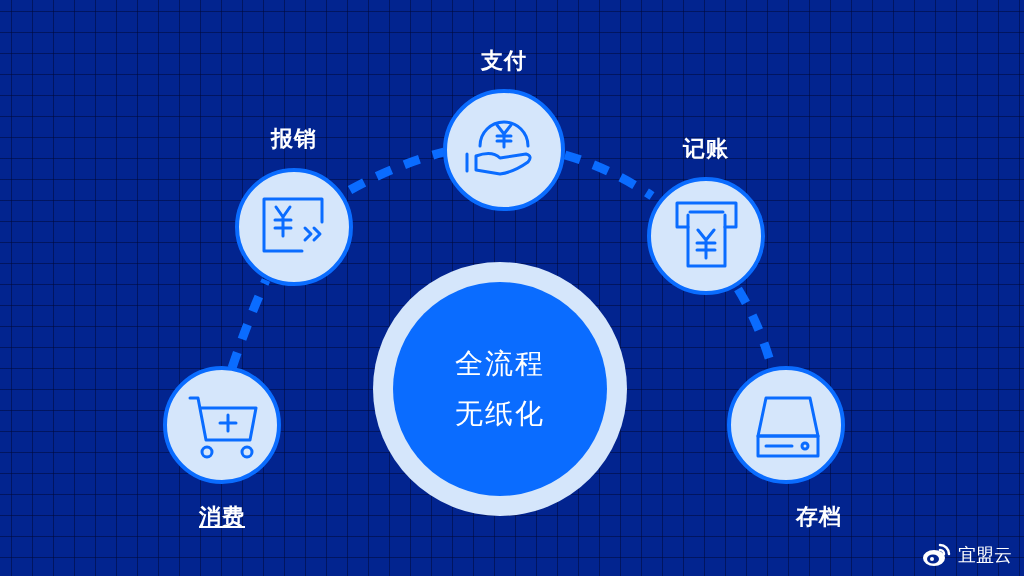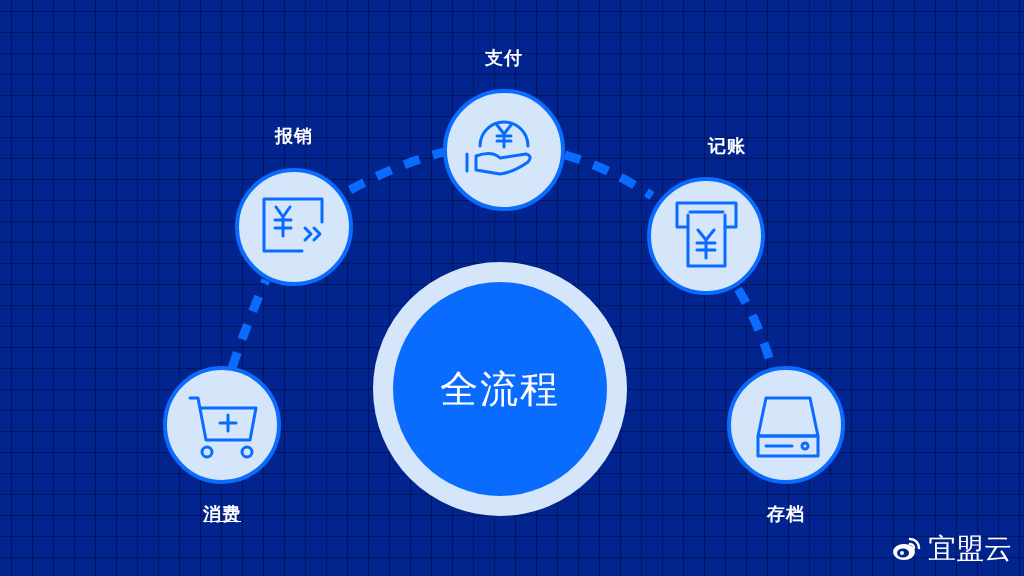--- a/index.html
+++ b/index.html
@@ -8,29 +8,29 @@
     background-color: #02248f;
     background-image:
       linear-gradient(to right, rgba(0,10,60,0.55) 1px, transparent 1px),
       linear-gradient(to bottom, rgba(0,10,60,0.55) 1px, transparent 1px);
     background-size: 21px 21px;
     background-position: 11px 11px;
     font-family: "DejaVu Sans", sans-serif;
   }
   #diagram { position: absolute; left: 0; top: 0; }
   .label {
-    position: absolute; color: #ffffff; font-size: 18px; font-weight: bold;
+    position: absolute; color: #ffffff; font-size: 22px; font-weight: bold;
     transform: translateX(-50%); white-space: nowrap; letter-spacing: 1px;
   }
   .center-text {
     position: absolute; left: 500px; top: 389px; transform: translate(-50%, -50%);
-    color: #ffffff; font-size: 38px; line-height: 50px; text-align: center; letter-spacing: 2px;
+    color: #ffffff; font-size: 28px; line-height: 50px; text-align: center; letter-spacing: 2px;
   }
   .watermark {
-    position: absolute; right: 12px; bottom: 8px; color: #ffffff; font-size: 28px;
+    position: absolute; right: 12px; bottom: 8px; color: #ffffff; font-size: 18px;
     display: flex; align-items: center; gap: 6px;
   }
 </style>
 </head>
 <body>
 
 <svg id="diagram" width="1024" height="576" viewBox="0 0 1024 576">
 
   <g fill="none" stroke="#0a6cff" stroke-width="9" stroke-dasharray="16 14">
     <path d="M232,368 Q248,320 266,280"></path>
@@ -90,25 +90,26 @@
       <rect x="758" y="436" width="60" height="20"></rect>
       <path d="M766,446 L792,446"></path>
       <circle cx="805" cy="446" r="3"></circle>
     </g>
   </g>
 </svg>
 
 <div class="label" style="left:222px; top:502px;text-decoration:underline;">消费</div>
 <div class="label" style="left:294px; top:124px;font-family:Liberation Mono, monospace;">报销</div>
 <div class="label" style="left:504px; top:46px;">支付</div>
-<div class="label" style="left:706px; top:134px;padding-left:42px;">记账</div>
-<div class="label" style="left:786px; top:502px;">存档</div>
+<div class="label" style="left:706px; top:134px;">记账</div>
+<div class="label" style="left:819px; top:502px;">存档</div>
 
 <div class="center-text">
   <div>全流程</div>
+  <div>无纸化</div>
 </div>
 
 <div class="watermark">
   <svg width="30" height="26" viewBox="0 0 30 26">
     <ellipse cx="12" cy="16" rx="11" ry="8" fill="#ffffff"></ellipse>
     <ellipse cx="11" cy="17" rx="6" ry="4.5" fill="#02248f"></ellipse>
     <circle cx="10" cy="17" r="2" fill="#ffffff"></circle>
     <path d="M18,3 A9,9 0 0 1 27,12" fill="none" stroke="#ffffff" stroke-width="2.5" stroke-linecap="round"></path>
     <path d="M18,8 A4,4 0 0 1 22,12" fill="none" stroke="#ffffff" stroke-width="2.5" stroke-linecap="round"></path>
   </svg>

